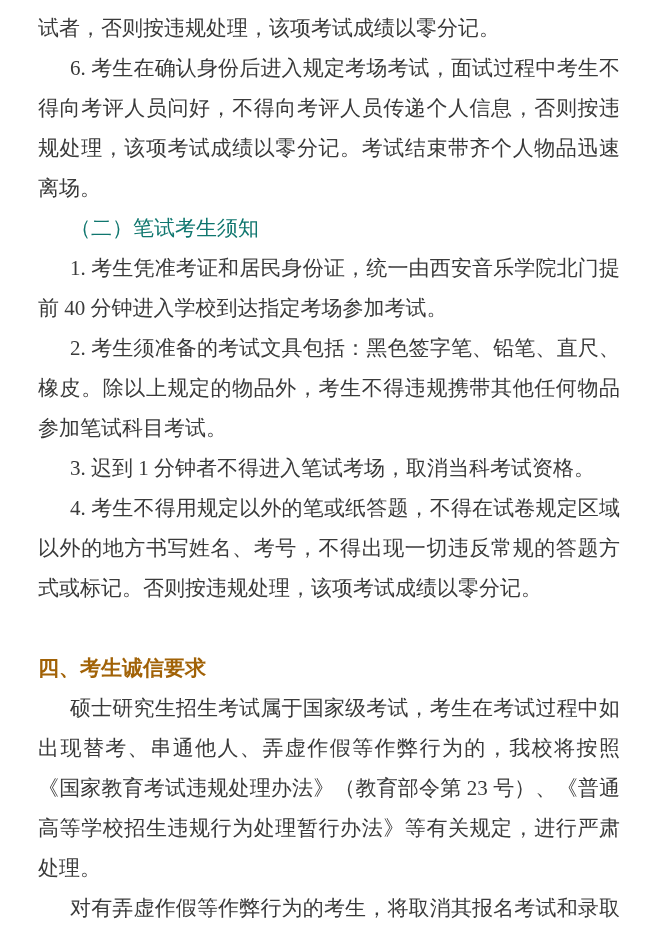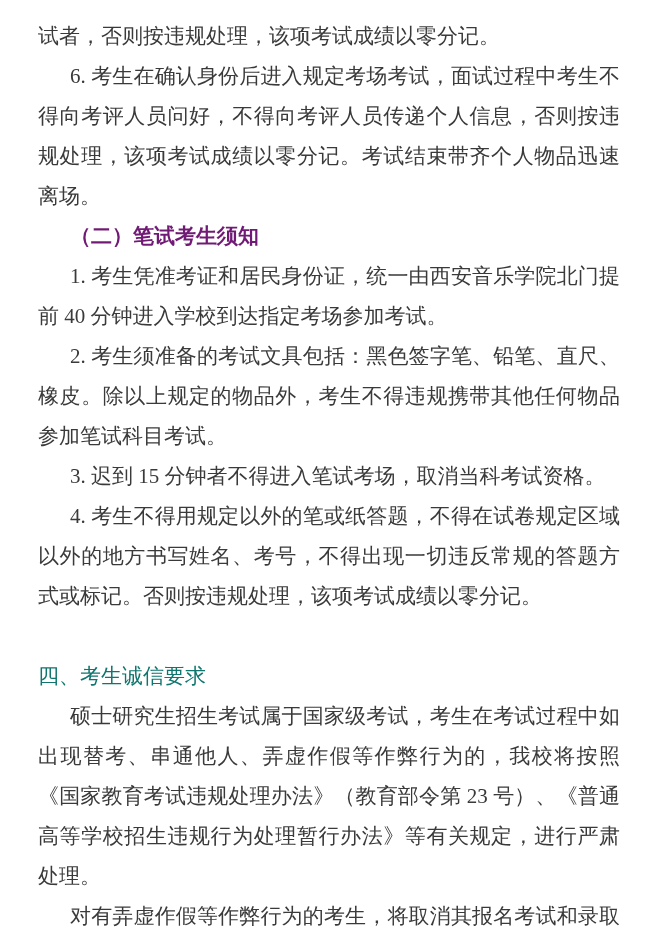--- a/index.html
+++ b/index.html
@@ -8,71 +8,71 @@
     background: #ffffff;
   }
   .doc-page {
     position: relative;
     width: 649px;
     height: 928px;
     margin: 0;
     background: #ffffff;
     color: #3a3a3a;
     box-sizing: border-box;
-    padding: 16px 29px 0 38px;
+    padding: 8px 29px 0 38px;
     overflow: hidden;
     font-family: "Liberation Serif", "DejaVu Serif", serif;
     font-size: 21px;
     line-height: 40px;
   }
   .body-text {
     margin: 0;
     text-align: justify;
     text-justify: inter-ideograph;
     font-weight: normal;
     word-break: break-all;
   }
   .indent {
     text-indent: 32px;
   }
   .sub-heading {
     margin: 0;
     font-family: "Liberation Sans", "DejaVu Sans", sans-serif;
     font-size: 21px;
     line-height: 40px;
-    font-weight: 700;
-    color: #701a75;
+    font-weight: 400;
+    color: #0f766e;
     text-indent: 32px;
   }
   .section-heading {
     margin: 40px 0 0 0;
     font-family: "Liberation Sans", "DejaVu Sans", sans-serif;
     font-size: 21px;
     line-height: 40px;
-    font-weight: 400;
-    color: #0f766e;
+    font-weight: 700;
+    color: #a16207;
     text-indent: 0;
   }
 </style>
 </head>
 <body>
 
 <div class="doc-page">
 
   <p class="body-text">试者，否则按违规处理，该项考试成绩以零分记。</p>
 
   <p class="body-text indent">6. 考生在确认身份后进入规定考场考试，面试过程中考生不得向考评人员问好，不得向考评人员传递个人信息，否则按违规处理，该项考试成绩以零分记。考试结束带齐个人物品迅速离场。</p>
 
   <h2 class="sub-heading">（二）笔试考生须知</h2>
 
   <p class="body-text indent">1. 考生凭准考证和居民身份证，统一由西安音乐学院北门提前 40 分钟进入学校到达指定考场参加考试。</p>
 
   <p class="body-text indent">2. 考生须准备的考试文具包括：黑色签字笔、铅笔、直尺、橡皮。除以上规定的物品外，考生不得违规携带其他任何物品参加笔试科目考试。</p>
 
-  <p class="body-text indent">3. 迟到 15 分钟者不得进入笔试考场，取消当科考试资格。</p>
+  <p class="body-text indent">3. 迟到 1 分钟者不得进入笔试考场，取消当科考试资格。</p>
 
   <p class="body-text indent">4. 考生不得用规定以外的笔或纸答题，不得在试卷规定区域以外的地方书写姓名、考号，不得出现一切违反常规的答题方式或标记。否则按违规处理，该项考试成绩以零分记。</p>
 
   <h2 class="section-heading">四、考生诚信要求</h2>
 
   <p class="body-text indent">硕士研究生招生考试属于国家级考试，考生在考试过程中如出现替考、串通他人、弄虚作假等作弊行为的，我校将按照《国家教育考试违规处理办法》（教育部令第 23 号）、《普通高等学校招生违规行为处理暂行办法》等有关规定，进行严肃处理。</p>
 
   <p class="body-text indent">对有弄虚作假等作弊行为的考生，将取消其报名考试和录取资格，同时通报省级招生考试机构，并将记入国家教育考试诚信档案。</p>
 
 </div>

